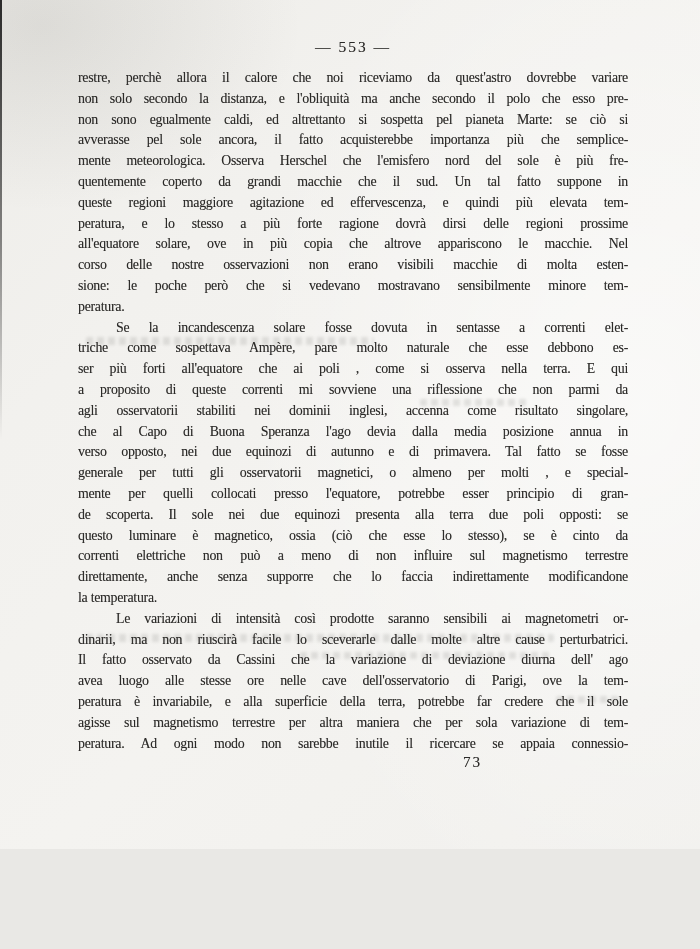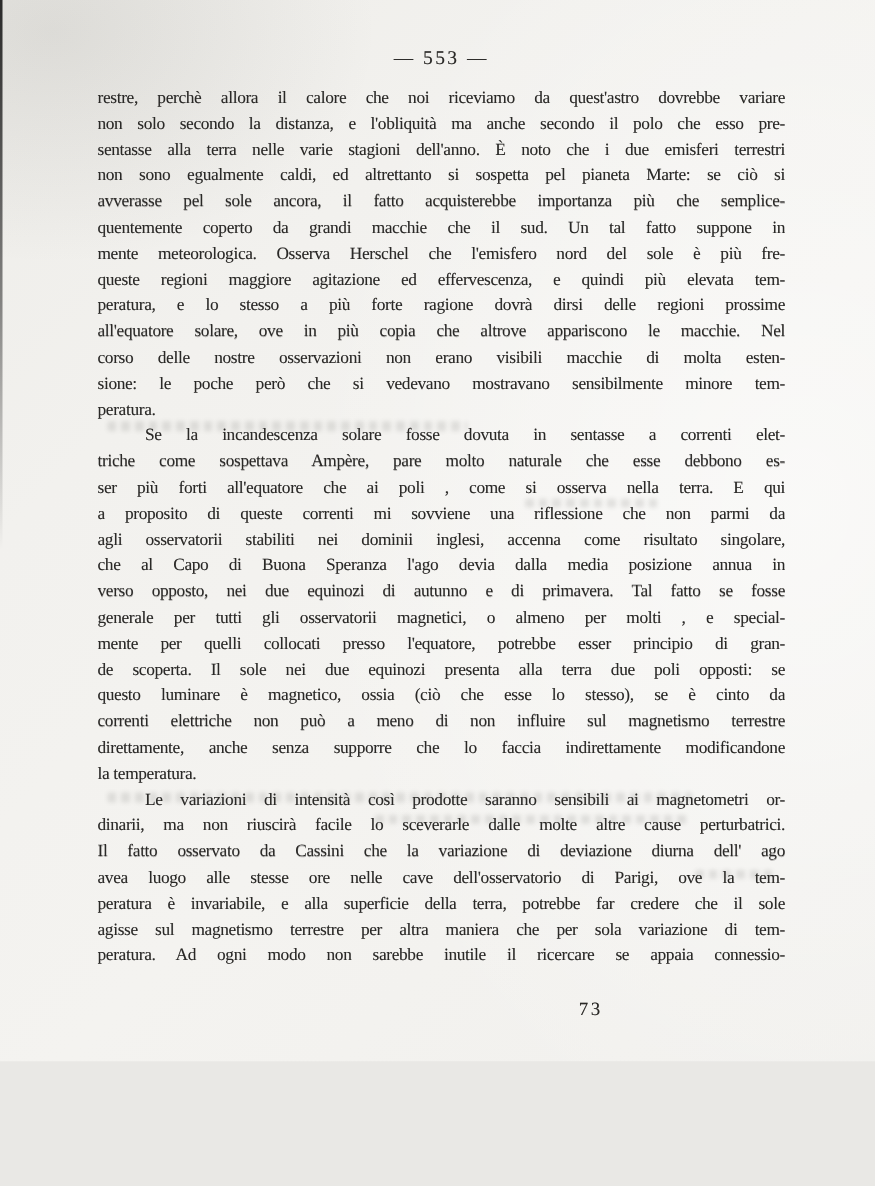--- a/index.html
+++ b/index.html
@@ -31,21 +31,21 @@
   .ln{
     height:20.8px;line-height:20.8px;
     font-size:13.8px;letter-spacing:-0.25px;
     text-align:justify;text-align-last:justify;
     overflow:hidden;white-space:nowrap;
     text-shadow:0.2px 0.2px 0 rgba(40,38,36,0.35);
   }
   .ln.end{text-align-last:left;}
   .ln.ind{text-indent:38px;}
   .signature{
-    position:absolute;top:800px;left:463px;
+    position:absolute;top:754px;left:463px;
     font-size:15px;letter-spacing:2px;
     text-shadow:0.2px 0.2px 0 rgba(40,38,36,0.4);
   }
   .ghost{
     position:absolute;filter:blur(1.6px);opacity:0.13;border-radius:2px;
     background:repeating-linear-gradient(90deg,#4a4a46 0 7px,transparent 7px 11px);
   }
   .g1{left:86px;top:337px;width:288px;height:8px;}
   .g2{left:420px;top:399px;width:108px;height:7px;}
   .g3{left:86px;top:634px;width:468px;height:8px;}
@@ -57,25 +57,24 @@
 
 <div class="page">
 
   <div class="edge-line"></div>
 
   <div class="page-number">— 553 —</div>
 
   <div class="text-block">
     <div class="ln">restre, perchè allora il calore che noi riceviamo da quest'astro dovrebbe variare</div>
     <div class="ln">non solo secondo la distanza, e l'obliquità ma anche secondo il polo che esso pre-</div>
-    <div class="ln">sentasse alla terra nelle varie stagioni dell'anno. È noto che i due emisferi terrestri</div>
     <div class="ln">non sono egualmente caldi, ed altrettanto si sospetta pel pianeta Marte: se ciò si</div>
     <div class="ln">avverasse pel sole ancora, il fatto acquisterebbe importanza più che semplice-</div>
+    <div class="ln">mente meteorologica. Osserva Herschel che l'emisfero nord del sole è più fre-</div>
     <div class="ln">quentemente coperto da grandi macchie che il sud. Un tal fatto suppone in</div>
-    <div class="ln">mente meteorologica. Osserva Herschel che l'emisfero nord del sole è più fre-</div>
     <div class="ln">queste regioni maggiore agitazione ed effervescenza, e quindi più elevata tem-</div>
     <div class="ln">peratura, e lo stesso a più forte ragione dovrà dirsi delle regioni prossime</div>
     <div class="ln">all'equatore solare, ove in più copia che altrove appariscono le macchie. Nel</div>
     <div class="ln">corso delle nostre osservazioni non erano visibili macchie di molta esten-</div>
     <div class="ln">sione: le poche però che si vedevano mostravano sensibilmente minore tem-</div>
     <div class="ln end">peratura.</div>
     <div class="ln ind">Se la incandescenza solare fosse dovuta in sentasse a correnti elet-</div>
     <div class="ln">triche come sospettava Ampère, pare molto naturale che esse debbono es-</div>
     <div class="ln">ser più forti all'equatore che ai poli , come si osserva nella terra. E qui</div>
     <div class="ln">a proposito di queste correnti mi sovviene una riflessione che non parmi da</div>

